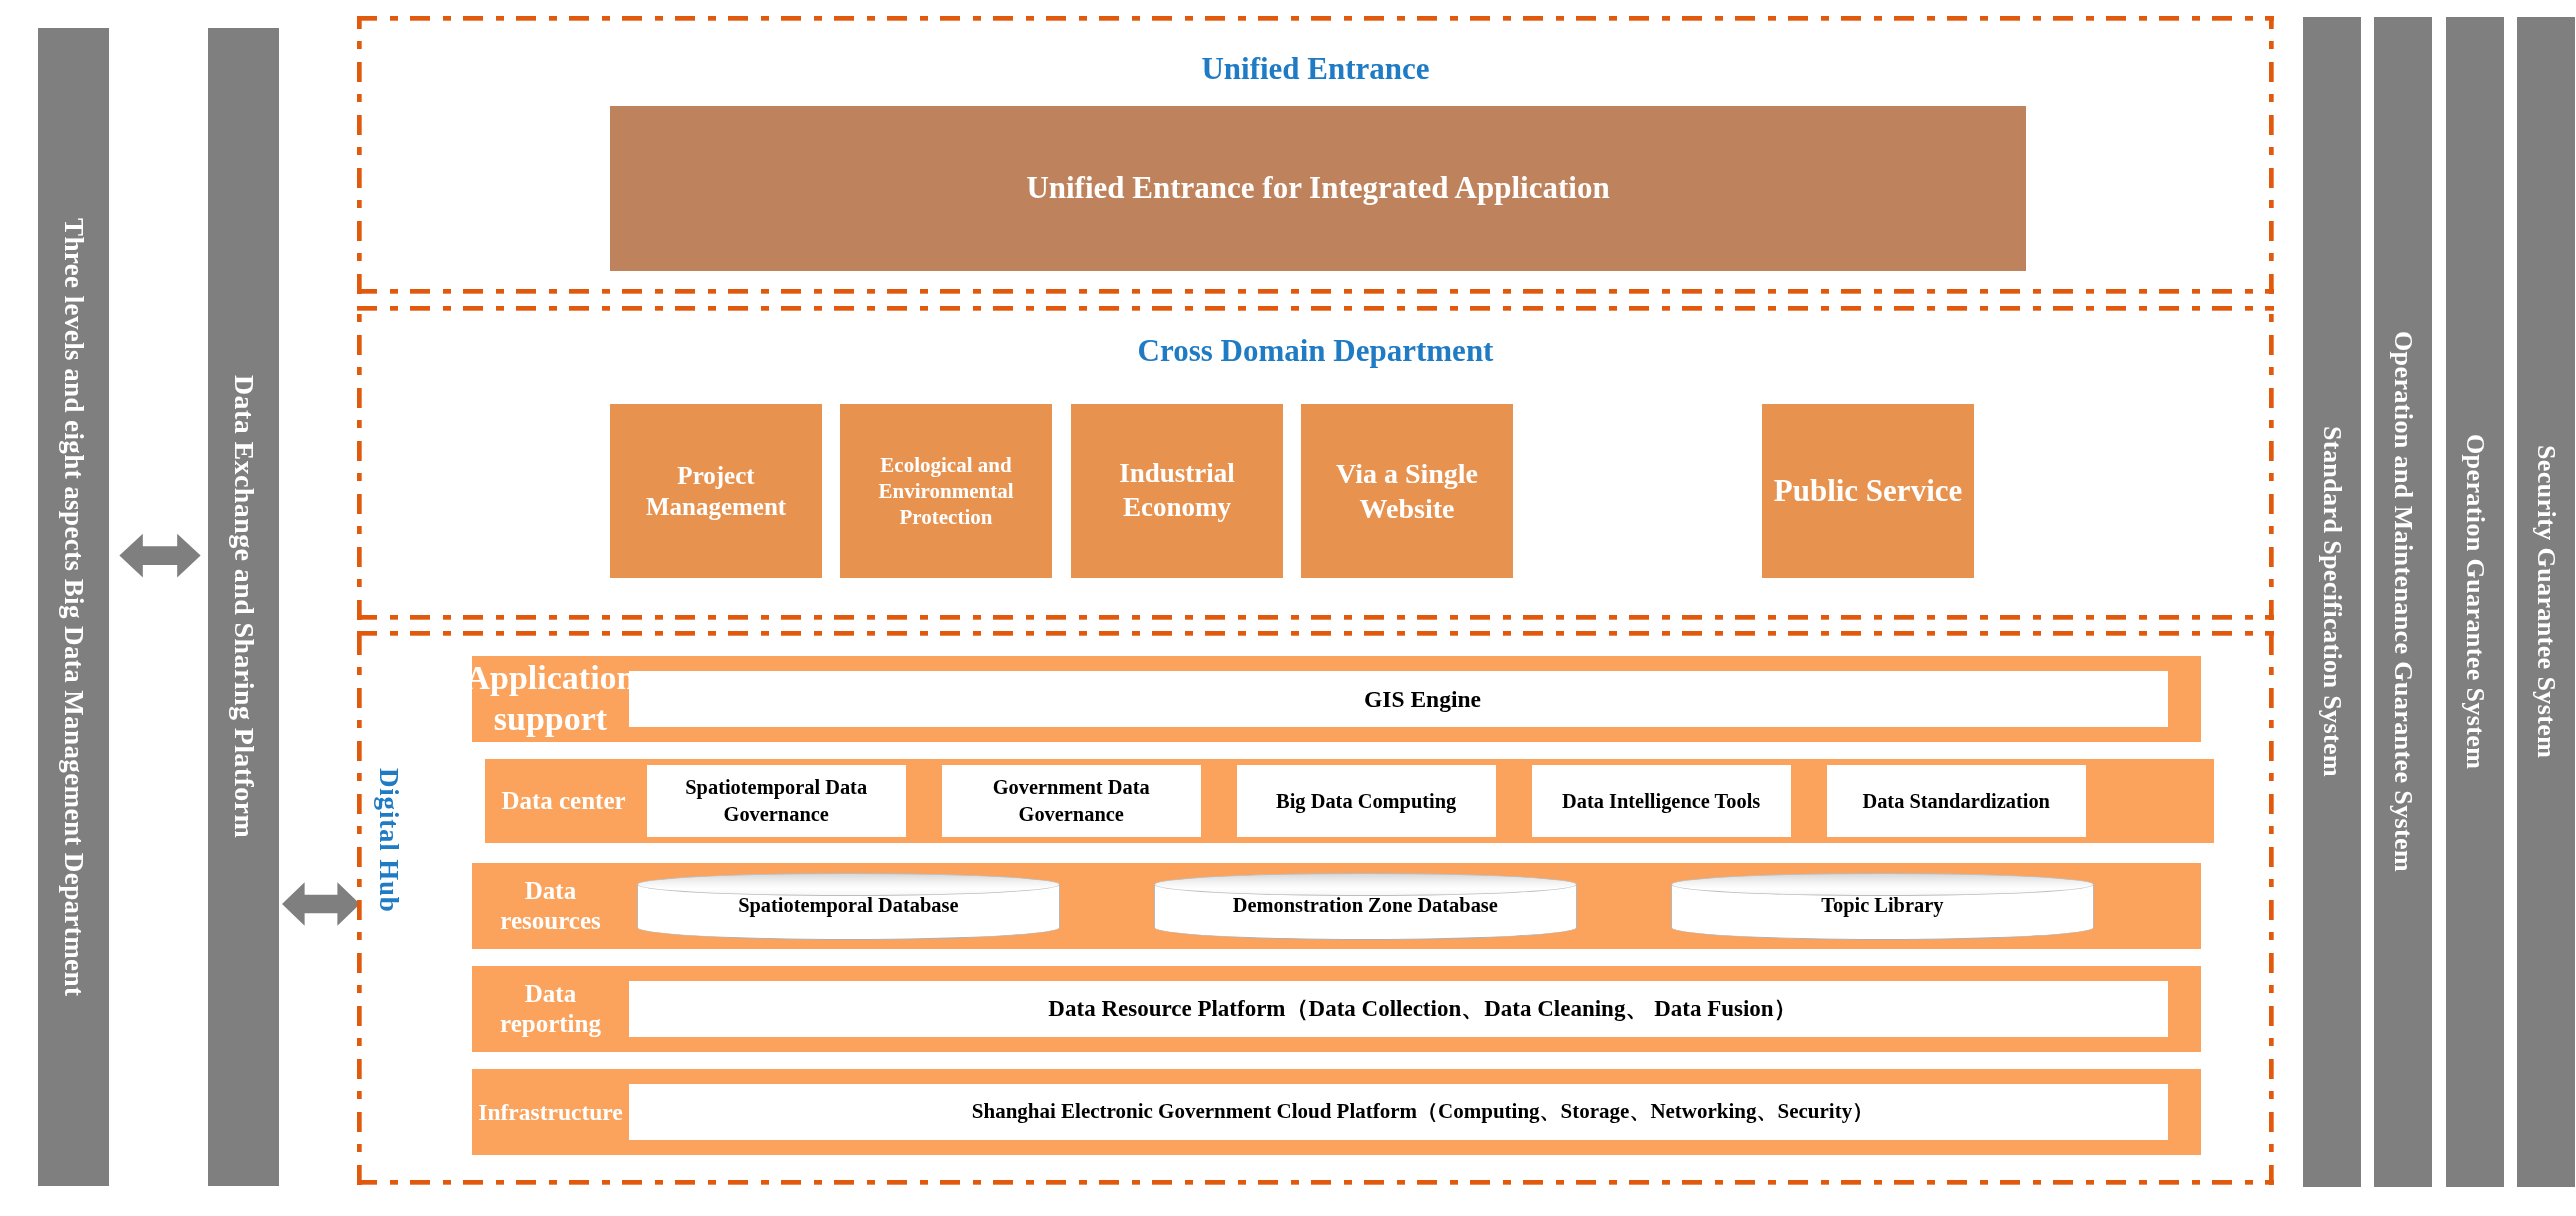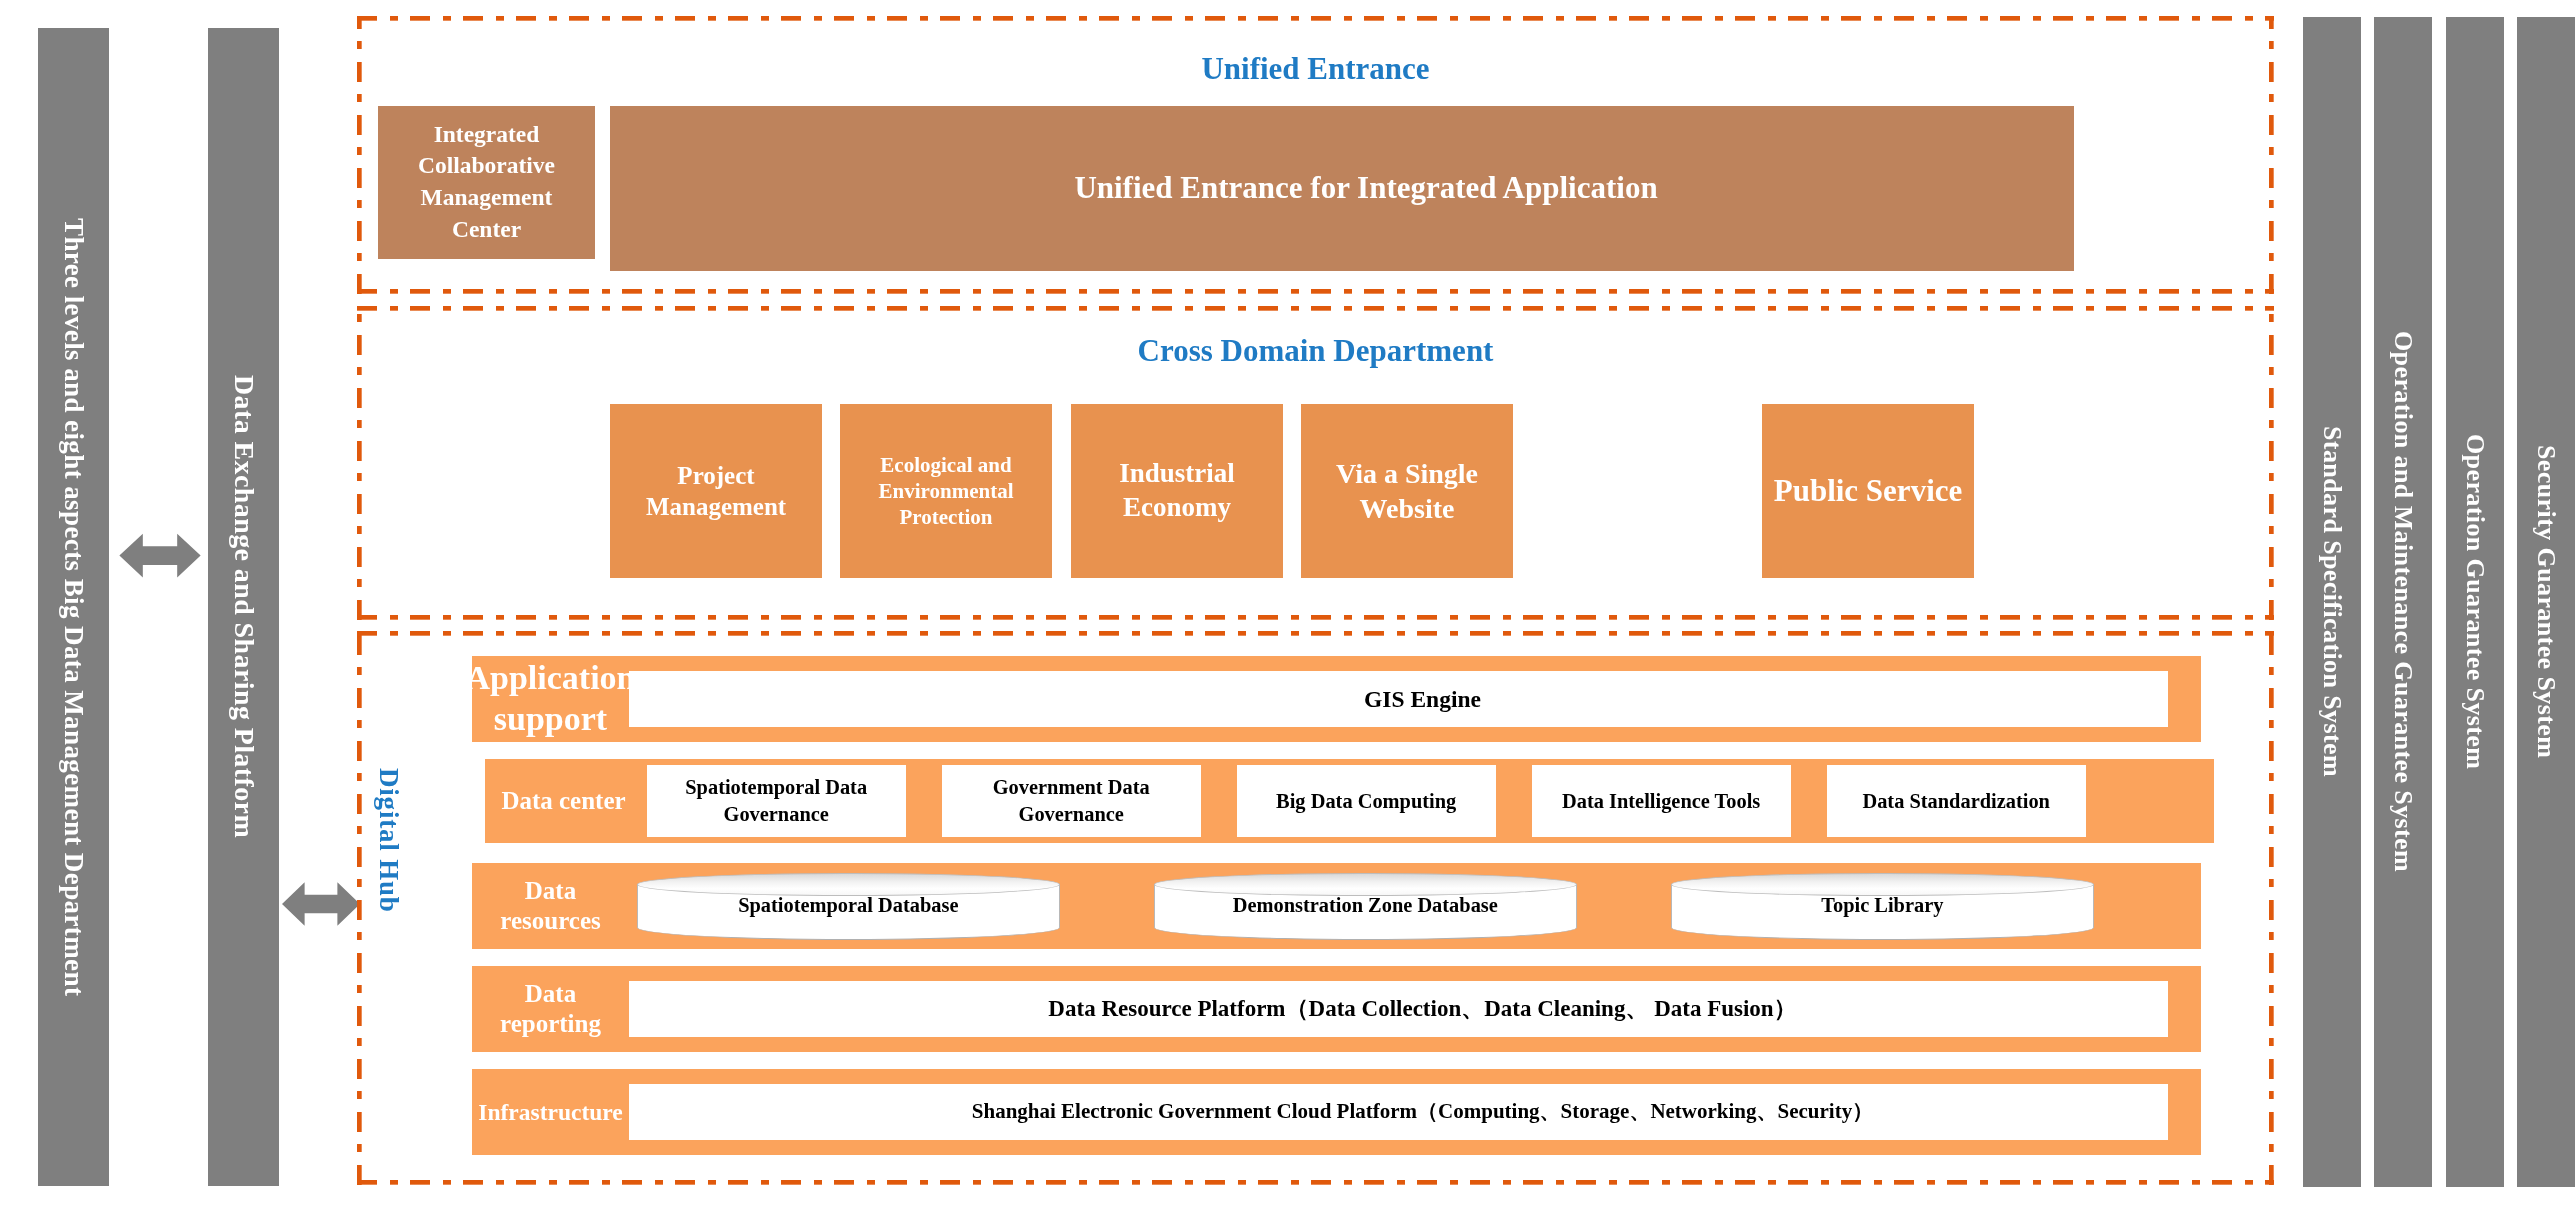--- a/index.html
+++ b/index.html
@@ -46,21 +46,21 @@
   .grouptitle{
     position:absolute;width:100%;text-align:center;
     color:#1f7bc4;font-weight:bold;font-size:31px;
     font-family:"Liberation Serif","DejaVu Serif",serif;
   }
 
   
   .brownbox{
     position:absolute;background:#be835c;color:#ffffff;
     display:flex;align-items:center;justify-content:center;text-align:center;
-    font-weight:bold;line-height:1.35;padding-left:48px;
+    font-weight:bold;line-height:1.35;
   }
 
   
   .ocol{
     position:absolute;background:#e8924f;color:#ffffff;
     display:flex;align-items:center;justify-content:center;text-align:center;
     font-weight:bold;line-height:1.25;
   }
 
   
@@ -138,23 +138,20 @@
   <div class="pillar" style="left:2446px;top:17px;width:58px;height:1170px;font-size:26px;">
     <span class="vtext">Operation Guarantee System</span>
   </div>
   <div class="pillar" style="left:2517px;top:17px;width:58px;height:1170px;font-size:26px;">
     <span class="vtext">Security Guarantee System</span>
   </div>
 
   <div class="dashbox dotdash" style="left:357px;top:15.7px;width:1917px;height:278px;">
     <div class="grouptitle" style="top:35px;">Unified Entrance</div>
 
-    <div class="brownbox" style="left:21px;top:90px;width:217px;height:153px;font-size:23.5px;padding:0 9.4px;box-sizing:border-box;">
-      <span>Integrated Collaborative Management Center</span>
-    </div>
 
     <div class="brownbox" style="left:253px;top:90px;width:1416px;height:165px;font-size:31px;">
       <span>Unified Entrance for Integrated Application</span>
     </div>
   </div>
 
   <div class="dashbox dotdash" style="left:357px;top:306px;width:1917px;height:314px;">
     <div class="grouptitle" style="top:27.4px;">Cross Domain Department</div>
 
     <div class="ocol" style="left:253px;top:98px;width:212px;height:174px;font-size:25px;padding:0 7.8px;box-sizing:border-box;">

